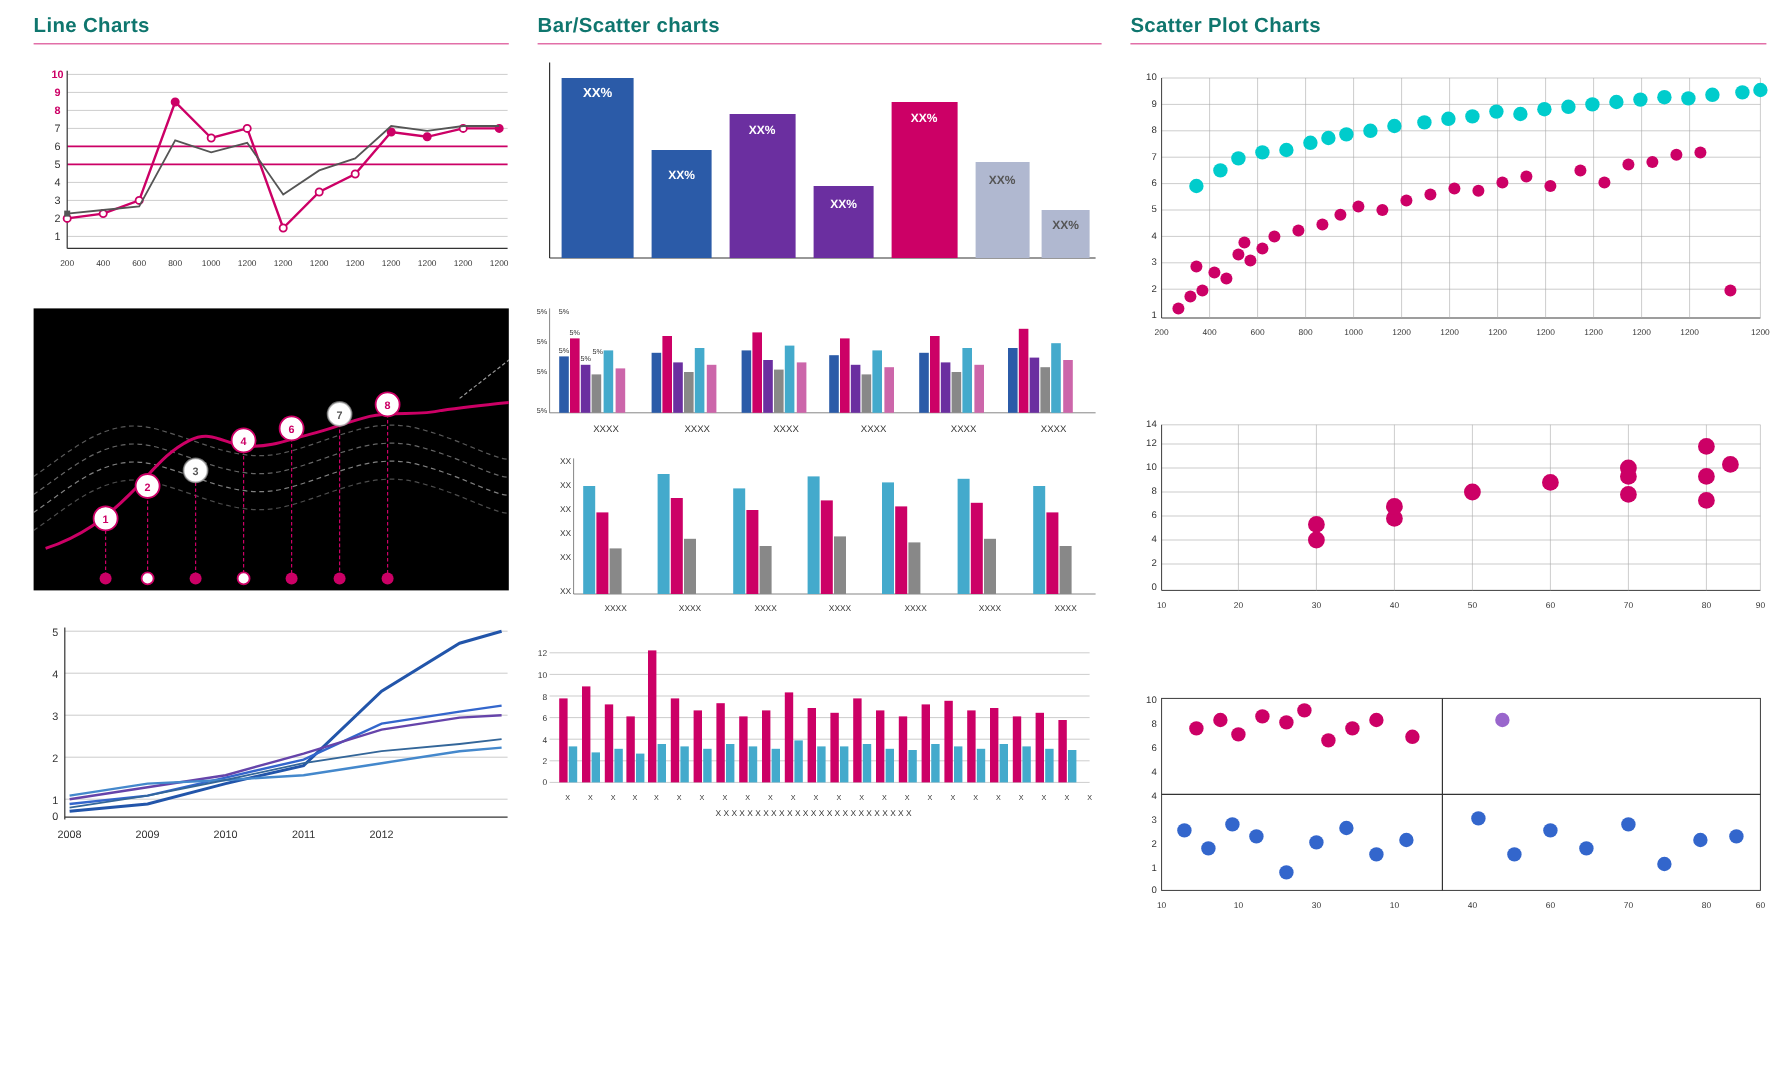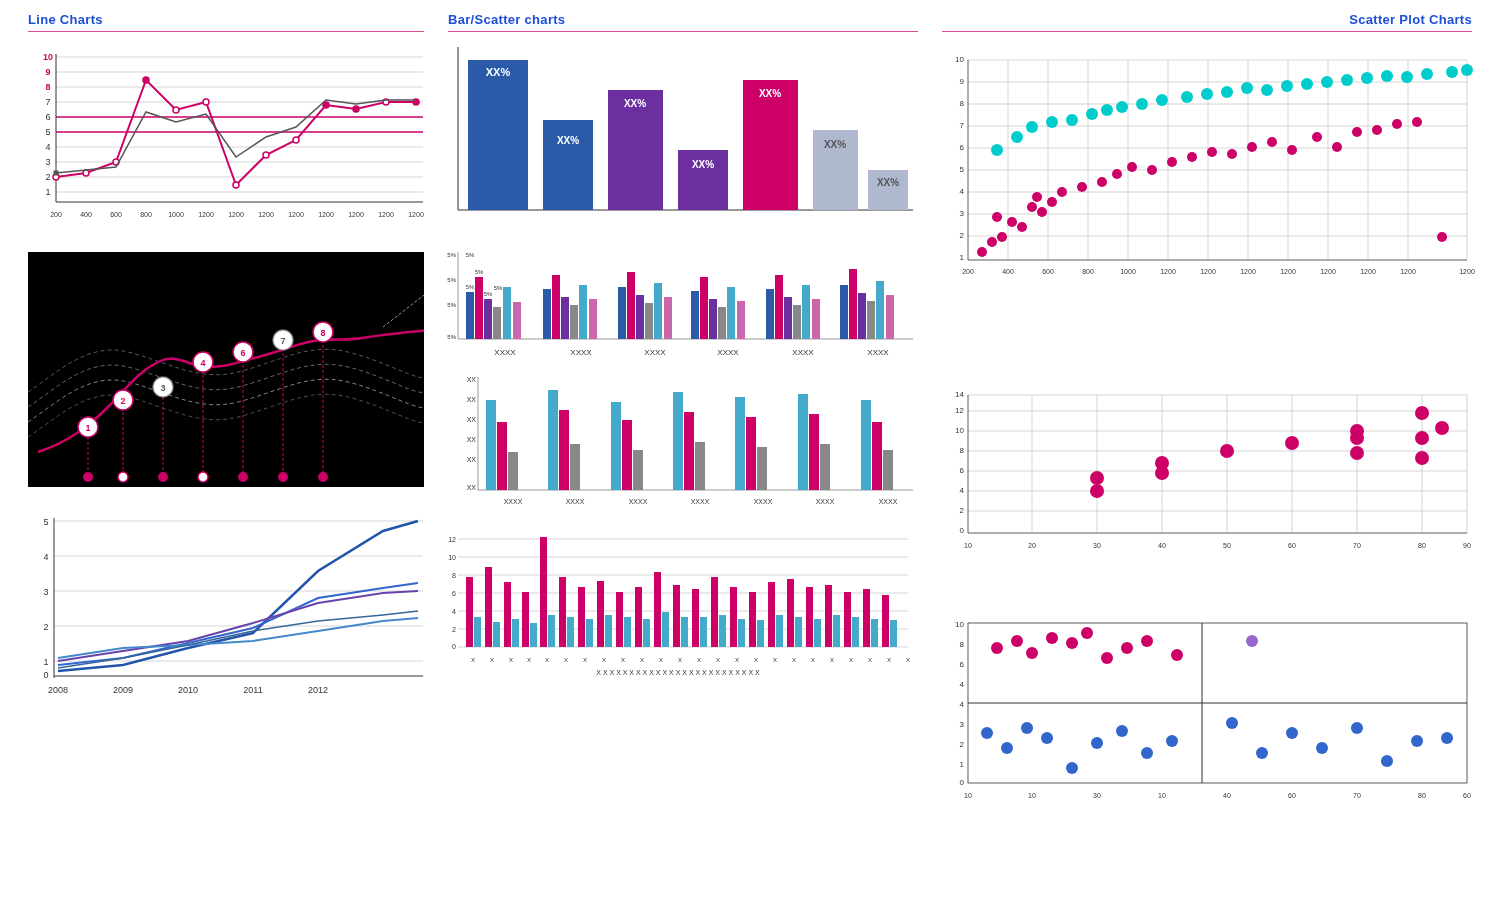--- a/index.html
+++ b/index.html
@@ -19,23 +19,23 @@
       padding: 12px 16px;
       gap: 0;
     }
     .section {
       flex: 1;
       display: flex;
       flex-direction: column;
       padding: 0 12px;
     }
     .section-title {
-      font-size: 13px;
+      font-size: 17px;
       font-weight: bold;
-      color: #1d4ed8;
+      color: #0f766e;
       margin-bottom: 4px;
       letter-spacing: 0.3px;
     }
     .section-divider {
       height: 1px;
       background: #cc0066;
       margin-bottom: 10px;
       opacity: 0.7;
     }
     .chart-container {
@@ -468,21 +468,21 @@
         <text x="441" y="135" font-size="6" fill="#333" text-anchor="middle">X</text>
 
         <text x="460" y="135" font-size="6" fill="#333" text-anchor="middle">X</text>
 
         <text x="230" y="148" font-size="7" fill="#333" text-anchor="middle">X X X X X X X X X X X X X X X X X X X X X X X X X</text>
       </svg>
     </div>
 
   </div>
 
-  <div class="section" style="max-width:560px;text-align:right;">
+  <div class="section" style="max-width:560px;">
     <div class="section-title">Scatter Plot Charts</div>
     <div class="section-divider"></div>
 
     <div class="chart-container" style="height:285px; position:relative;">
       <svg width="530" height="285">
 
         <text x="22" y="20" font-size="8" fill="#333" text-anchor="end">10</text>
         <text x="22" y="42" font-size="8" fill="#333" text-anchor="end">9</text>
         <text x="22" y="64" font-size="8" fill="#333" text-anchor="end">8</text>
         <text x="22" y="86" font-size="8" fill="#333" text-anchor="end">7</text>
@@ -584,21 +584,21 @@
         <circle cx="405" cy="38" r="6" fill="#00cccc"></circle>
         <circle cx="425" cy="36" r="6" fill="#00cccc"></circle>
         <circle cx="445" cy="34" r="6" fill="#00cccc"></circle>
         <circle cx="465" cy="35" r="6" fill="#00cccc"></circle>
         <circle cx="485" cy="32" r="6" fill="#00cccc"></circle>
         <circle cx="510" cy="30" r="6" fill="#00cccc"></circle>
         <circle cx="525" cy="28" r="6" fill="#00cccc"></circle>
       </svg>
     </div>
 
-    <div class="chart-container" style="height:220px; position:relative;margin-top:46px;">
+    <div class="chart-container" style="height:220px; position:relative;">
       <svg width="530" height="220">
 
         <text x="22" y="14" font-size="8" fill="#333" text-anchor="end">14</text>
         <text x="22" y="30" font-size="8" fill="#333" text-anchor="end">12</text>
         <text x="22" y="50" font-size="8" fill="#333" text-anchor="end">10</text>
         <text x="22" y="70" font-size="8" fill="#333" text-anchor="end">8</text>
         <text x="22" y="90" font-size="8" fill="#333" text-anchor="end">6</text>
         <text x="22" y="110" font-size="8" fill="#333" text-anchor="end">4</text>
         <text x="22" y="130" font-size="8" fill="#333" text-anchor="end">2</text>
         <text x="22" y="150" font-size="8" fill="#333" text-anchor="end">0</text>

